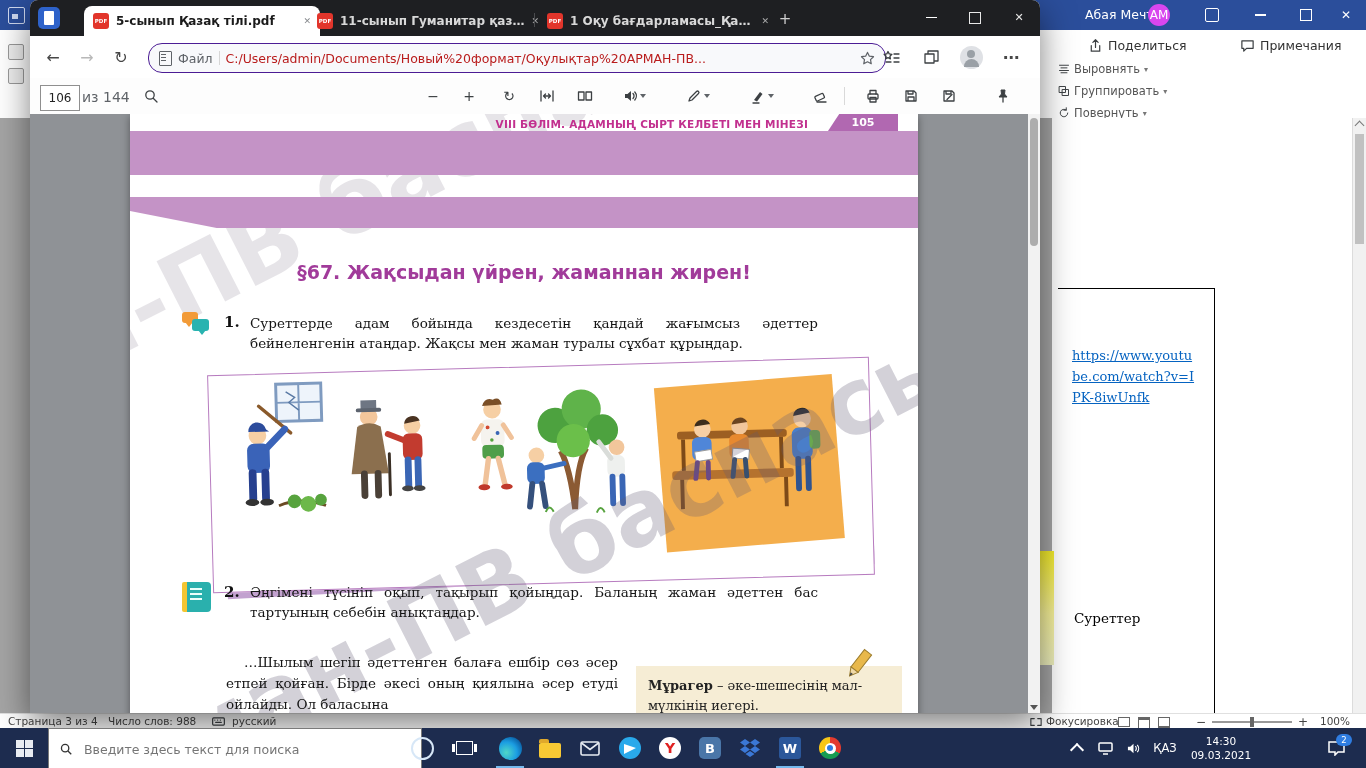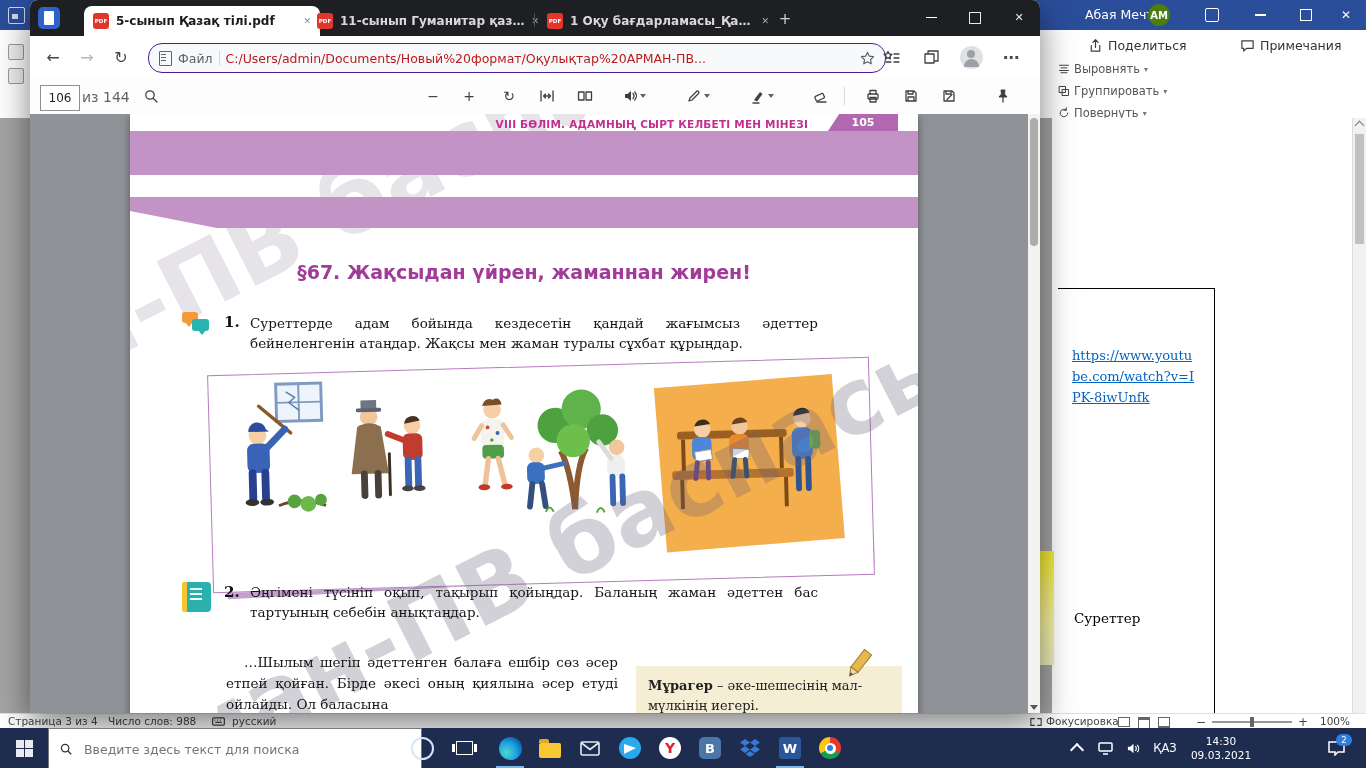--- a/index.html
+++ b/index.html
@@ -3,21 +3,21 @@
 <meta charset="utf-8">
 <style>
   html,body{margin:0;padding:0;}
   body{width:1366px;height:768px;overflow:hidden;font-family:"DejaVu Sans","Liberation Sans",sans-serif;}
   .desktop{position:relative;width:1366px;height:768px;background:#a5a5a5;overflow:hidden;}
   .abs{position:absolute;}
 
   
   .word-titlebar{position:absolute;left:0;top:0;width:1366px;height:30px;background:#2b4e9b;}
   .word-user{position:absolute;left:1085px;top:7px;color:#fff;font-size:12.5px;}
-  .word-avatar{position:absolute;left:1148px;top:4px;width:22px;height:22px;border-radius:50%;background:#4d7c0f;color:#fff;font-size:10px;display:flex;align-items:center;justify-content:center;font-weight:bold;}
+  .word-avatar{position:absolute;left:1148px;top:4px;width:22px;height:22px;border-radius:50%;background:#d946ef;color:#fff;font-size:12px;display:flex;align-items:center;justify-content:center;font-weight:normal;}
   .wbtn{position:absolute;top:0;width:40px;height:30px;display:flex;align-items:center;justify-content:center;color:#fff;font-size:12px;}
   .minline{width:11px;height:1.5px;background:#fff;display:block;}
   .maxbox{width:10px;height:10px;border:1.5px solid #fff;display:block;}
   .sqicon{width:12px;height:12px;border:1.5px solid #fff;border-radius:2px;display:block;}
   .qa-save{position:absolute;left:8px;top:7px;width:15px;height:15px;border:1.5px solid #cfd9f0;border-radius:2px;}
   .qa-save:after{content:"";position:absolute;left:3px;top:6px;width:6px;height:5px;background:#cfd9f0;}
 
   .word-ribbon{position:absolute;left:0;top:30px;width:1366px;height:88px;background:#fff;border-bottom:1px solid #d8d6d3;}
   .wl-ico{position:absolute;width:14px;height:14px;border:1.5px solid #9a9a9a;border-radius:2px;background:#eee;}
   .ribbon-btn{position:absolute;display:flex;align-items:center;gap:5px;font-size:12.5px;color:#333;}

